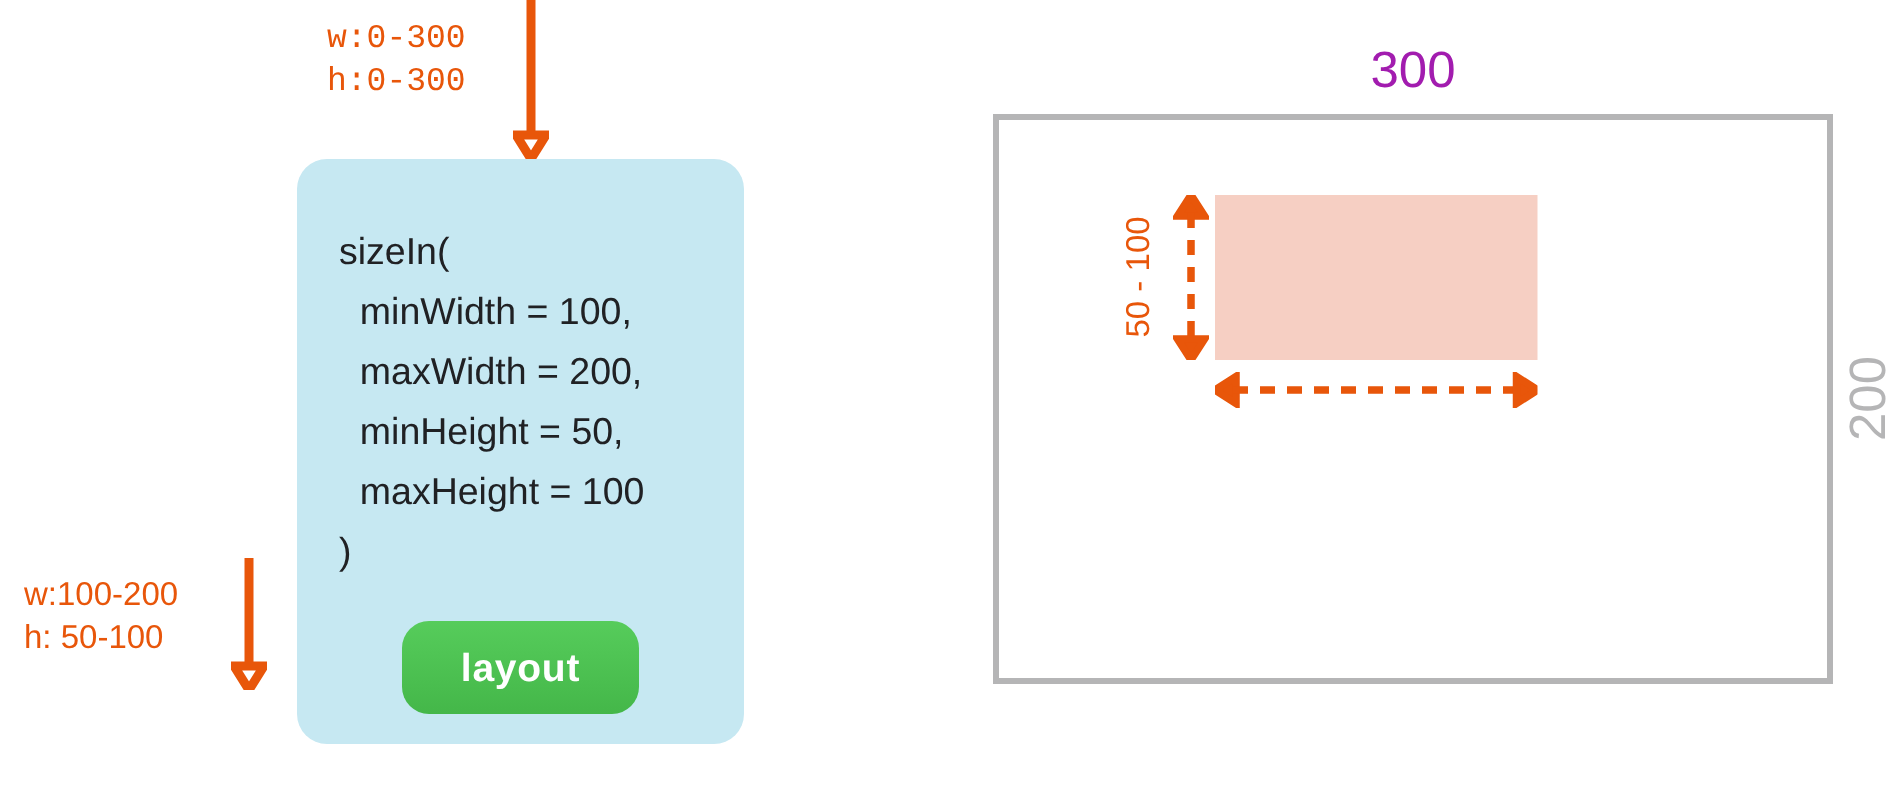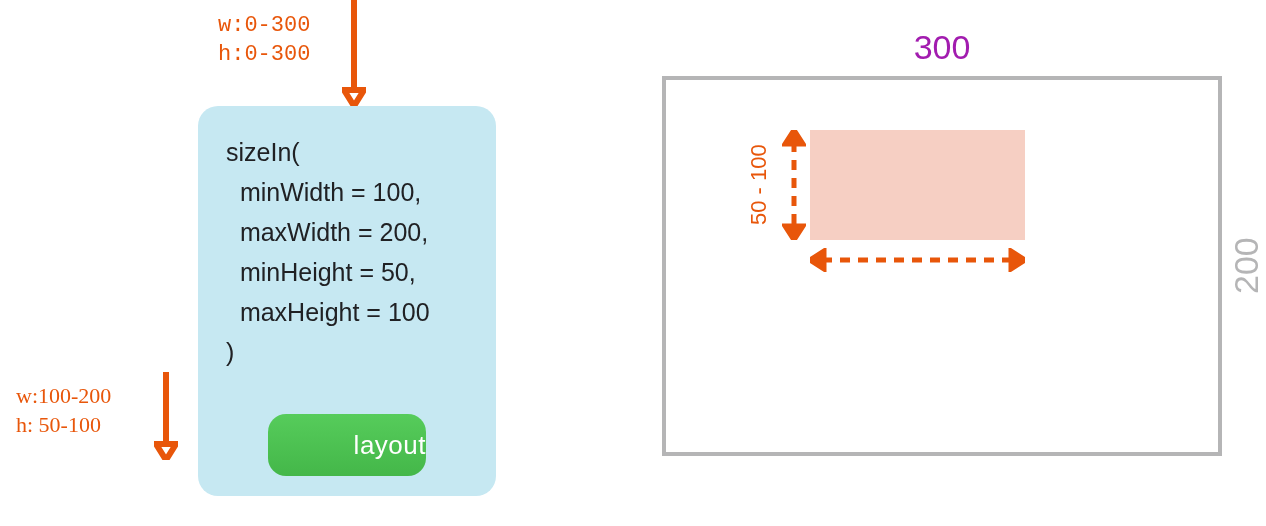--- a/index.html
+++ b/index.html
@@ -40,21 +40,21 @@
     top: 0;
     width: 24px;
     height: 106px;
   }
 
   .outgoing-label {
     position: absolute;
     left: 16px;
     top: 382px;
     color: #E8560A;
-    font-family: Liberation Serif, serif;
+    font-family: Liberation Sans, sans-serif;
     font-size: 22px;
     line-height: 1.3;
     font-weight: 500;
     text-align: left;
     white-space: pre;
   }
 
   .outgoing-arrow {
     position: absolute;
     left: 154px;
@@ -64,21 +64,21 @@
   }
 
   .code-card {
     position: absolute;
     left: 198px;
     top: 106px;
     width: 298px;
     height: 390px;
     background: #C6E8F2;
     border-radius: 20px;
-    padding: 26px 28px 24px 28px;
+    padding: 42px 28px 24px 28px;
   }
 
   .code-text {
     font-family: -apple-system, Helvetica, Arial, sans-serif;
     font-size: 25px;
     line-height: 1.6;
     color: #202124;
     white-space: pre;
     font-weight: 500;
   }
@@ -87,24 +87,24 @@
     position: absolute;
     left: 50%;
     transform: translateX(-50%);
     bottom: 20px;
     width: 158px;
     height: 62px;
     background: linear-gradient(#56CC5B, #44B749);
     border-radius: 18px;
     display: flex;
     align-items: center;
-    justify-content: flex-end;
+    justify-content: center;
     color: #fff;
     font-size: 26px;
-    font-weight: 400;
+    font-weight: 700;
     letter-spacing: 0.5px;
   }
 
   
   .right-area {
     position: absolute;
     left: 640px;
     top: 0;
     width: 626px;
     height: 526px;

